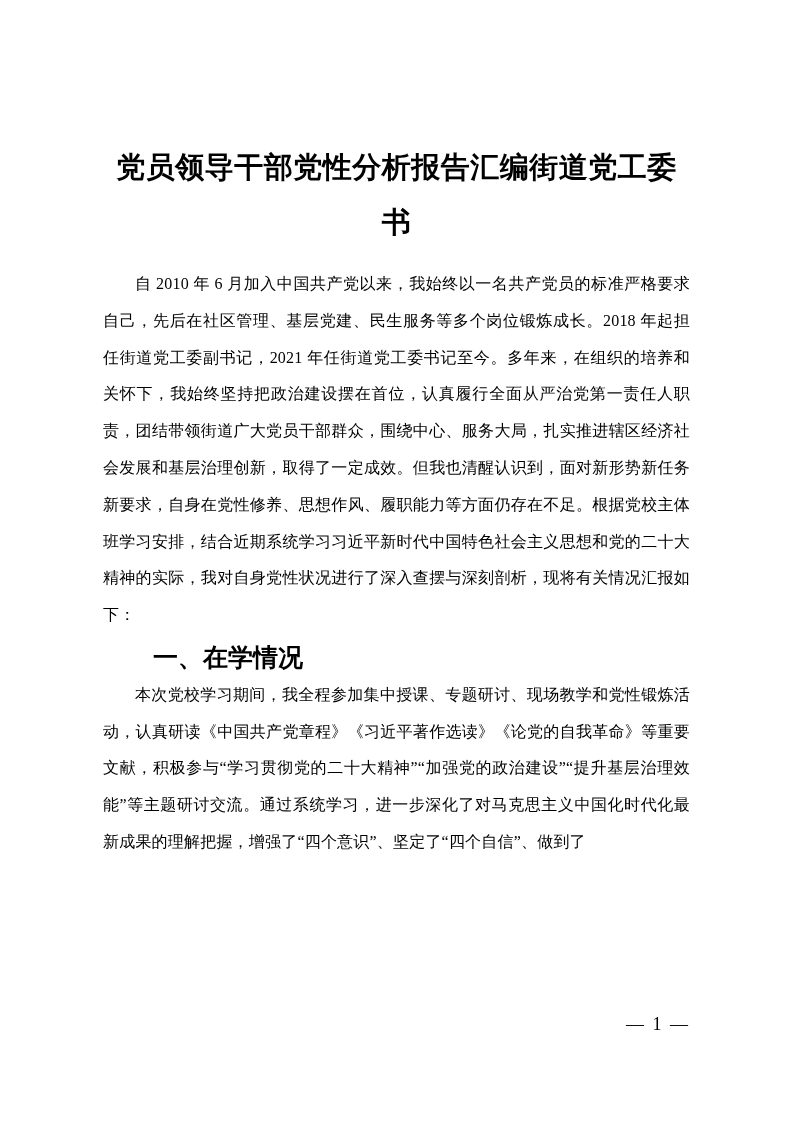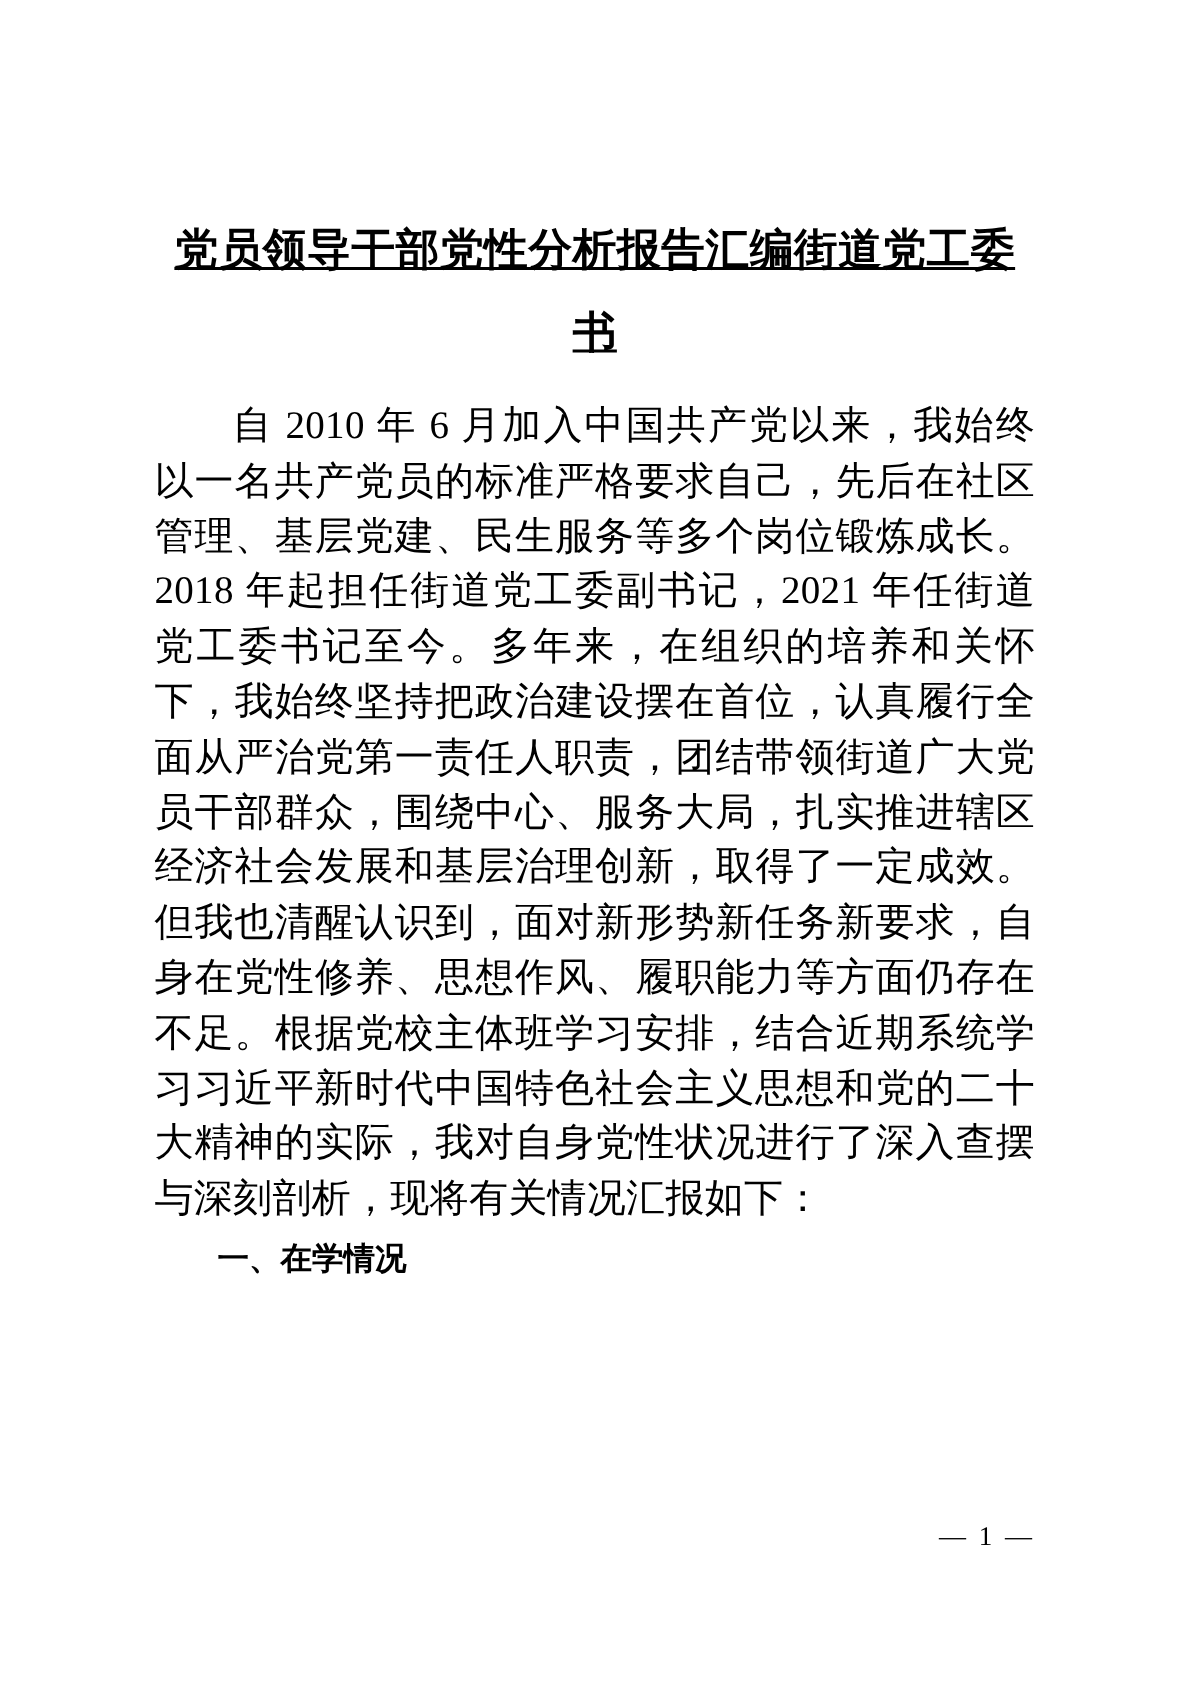--- a/index.html
+++ b/index.html
@@ -23,41 +23,40 @@
     top: 0;
   }
   .doc-title {
     margin: 140px 0 0 0;
     font-size: 29px;
     font-weight: 700;
     text-align: center;
     line-height: 55px;
     letter-spacing: 0.5px;
     font-family: "Liberation Serif", "DejaVu Serif", serif;
-    text-decoration: underline;
   }
   .para {
     margin: 0;
-    font-size: 26px;
+    font-size: 16px;
     line-height: 36.8px;
     text-align: justify;
     text-indent: 2em;
     letter-spacing: 0.2px;
     font-family: "Liberation Serif", "DejaVu Serif", serif;
   }
   .para-intro {
     margin-top: 16px;
   }
   .section-heading {
     margin: 6px 0 0 0;
-    font-size: 21px;
+    font-size: 25px;
     line-height: 36.8px;
     font-weight: 700;
     text-indent: 2em;
-    font-family: Liberation Mono, monospace;
+    font-family: Liberation Serif, serif;
   }
   .page-footer {
     position: absolute;
     right: 103px;
     top: 1014px;
     font-size: 18px;
     letter-spacing: 2px;
     color: #000000;
     font-family: "Liberation Serif", "DejaVu Serif", serif;
   }
@@ -69,17 +68,18 @@
   <div class="content">
 
     <h1 class="doc-title">
       <div>党员领导干部党性分析报告汇编街道党工委书</div>
     </h1>
 
     <p class="para para-intro">自 2010 年 6 月加入中国共产党以来，我始终以一名共产党员的标准严格要求自己，先后在社区管理、基层党建、民生服务等多个岗位锻炼成长。2018 年起担任街道党工委副书记，2021 年任街道党工委书记至今。多年来，在组织的培养和关怀下，我始终坚持把政治建设摆在首位，认真履行全面从严治党第一责任人职责，团结带领街道广大党员干部群众，围绕中心、服务大局，扎实推进辖区经济社会发展和基层治理创新，取得了一定成效。但我也清醒认识到，面对新形势新任务新要求，自身在党性修养、思想作风、履职能力等方面仍存在不足。根据党校主体班学习安排，结合近期系统学习习近平新时代中国特色社会主义思想和党的二十大精神的实际，我对自身党性状况进行了深入查摆与深刻剖析，现将有关情况汇报如下：</p>
 
     <h2 class="section-heading">一、在学情况</h2>
 
+    <p class="para">本次党校学习期间，我全程参加集中授课、专题研讨、现场教学和党性锻炼活动，认真研读《中国共产党章程》《习近平著作选读》《论党的自我革命》等重要文献，积极参与“学习贯彻党的二十大精神”“加强党的政治建设”“提升基层治理效能”等主题研讨交流。通过系统学习，进一步深化了对马克思主义中国化时代化最新成果的理解把握，增强了“四个意识”、坚定了“四个自信”、做到了</p>
 
   </div>
 
   <div class="page-footer">— 1 —</div>
 </div>
 
 </body></html>

